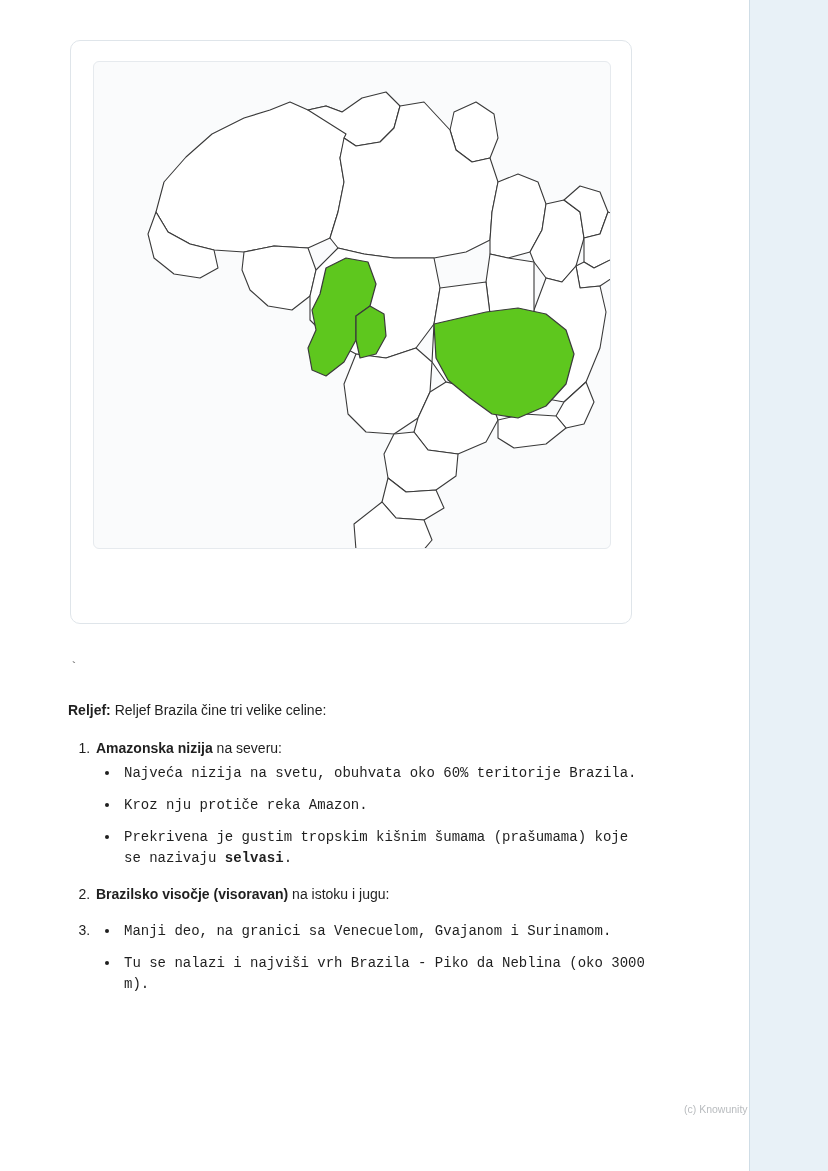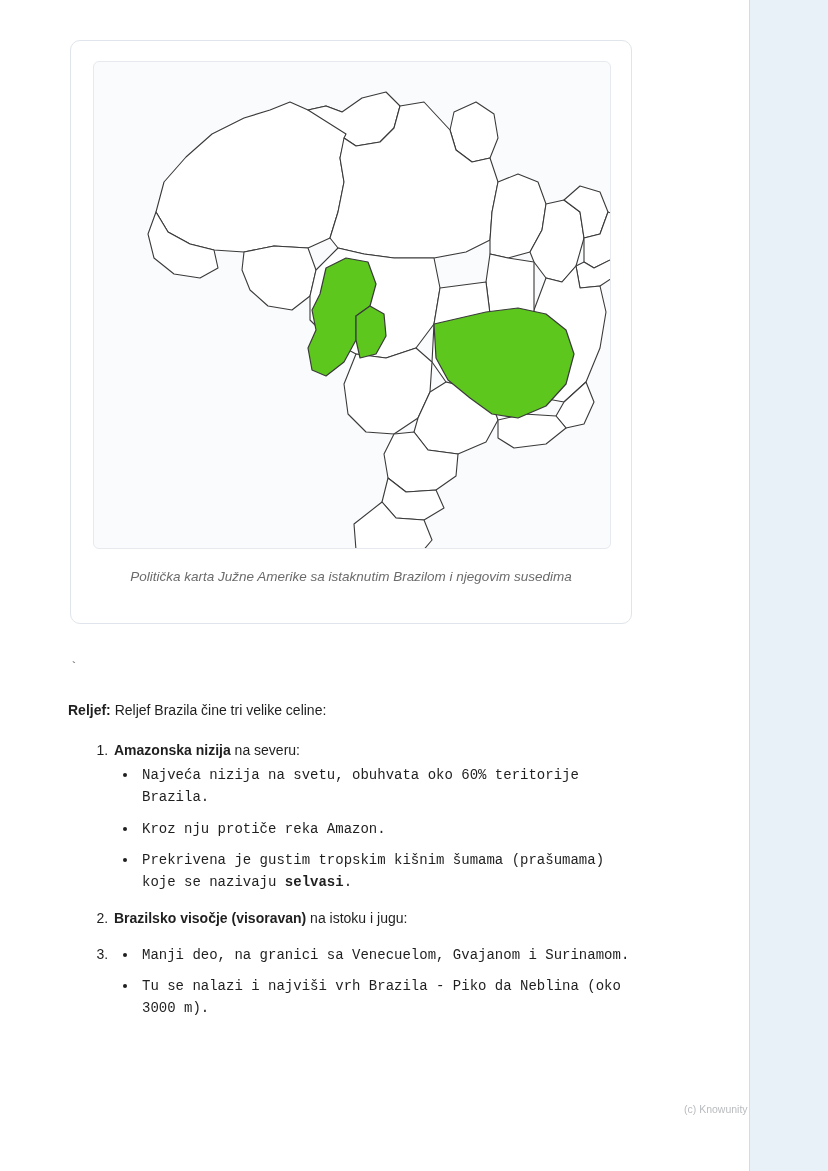--- a/index.html
+++ b/index.html
@@ -104,21 +104,21 @@
     width: 580px;
     font-size: 14px;
     line-height: 1.55;
     color: #1f1f1f;
   }
   .intro {
     margin: 0 0 16px 0;
   }
   .intro b { font-weight: bold; }
   ol.sections {
-    margin: 18px;
+    margin: 0;
     padding-left: 26px;
     list-style-type: decimal;
   }
   ol.sections > li {
     margin-bottom: 14px;
     padding-left: 2px;
   }
   ol.sections > li::marker {
     color: #1f1f1f;
   }
@@ -203,21 +203,20 @@
             <path d="M404,358 L430,352 L462,354 L472,366 L452,382 L420,386 L404,376 Z"></path>
           </g>
 
           <g fill="#5ec71e" stroke="#3a3a3a" stroke-width="1.2" stroke-linejoin="round">
             <path d="M226,232 L232,206 L252,196 L274,200 L282,222 L276,244 L262,254 L262,278 L250,300 L232,314 L218,308 L214,286 L222,268 L218,248 Z"></path>
             <path d="M262,254 L276,244 L290,252 L292,274 L282,292 L266,296 L262,278 Z"></path>
             <path d="M340,262 L392,250 L424,246 L452,252 L472,268 L480,292 L472,322 L452,344 L424,356 L398,352 L376,336 L354,318 L342,296 Z"></path>
           </g>
         </svg>
       </div>
-      <div class="map-caption">Politička karta Južne Amerike sa istaknutim Brazilom i njegovim susedima</div>
     </div>
 
     <div class="stray-mark">`</div>
 
     <div class="body-text">
       <p class="intro">
         <b>Reljef:</b><span> Reljef Brazila čine tri velike celine:</span>
       </p>
 
       <ol class="sections">

